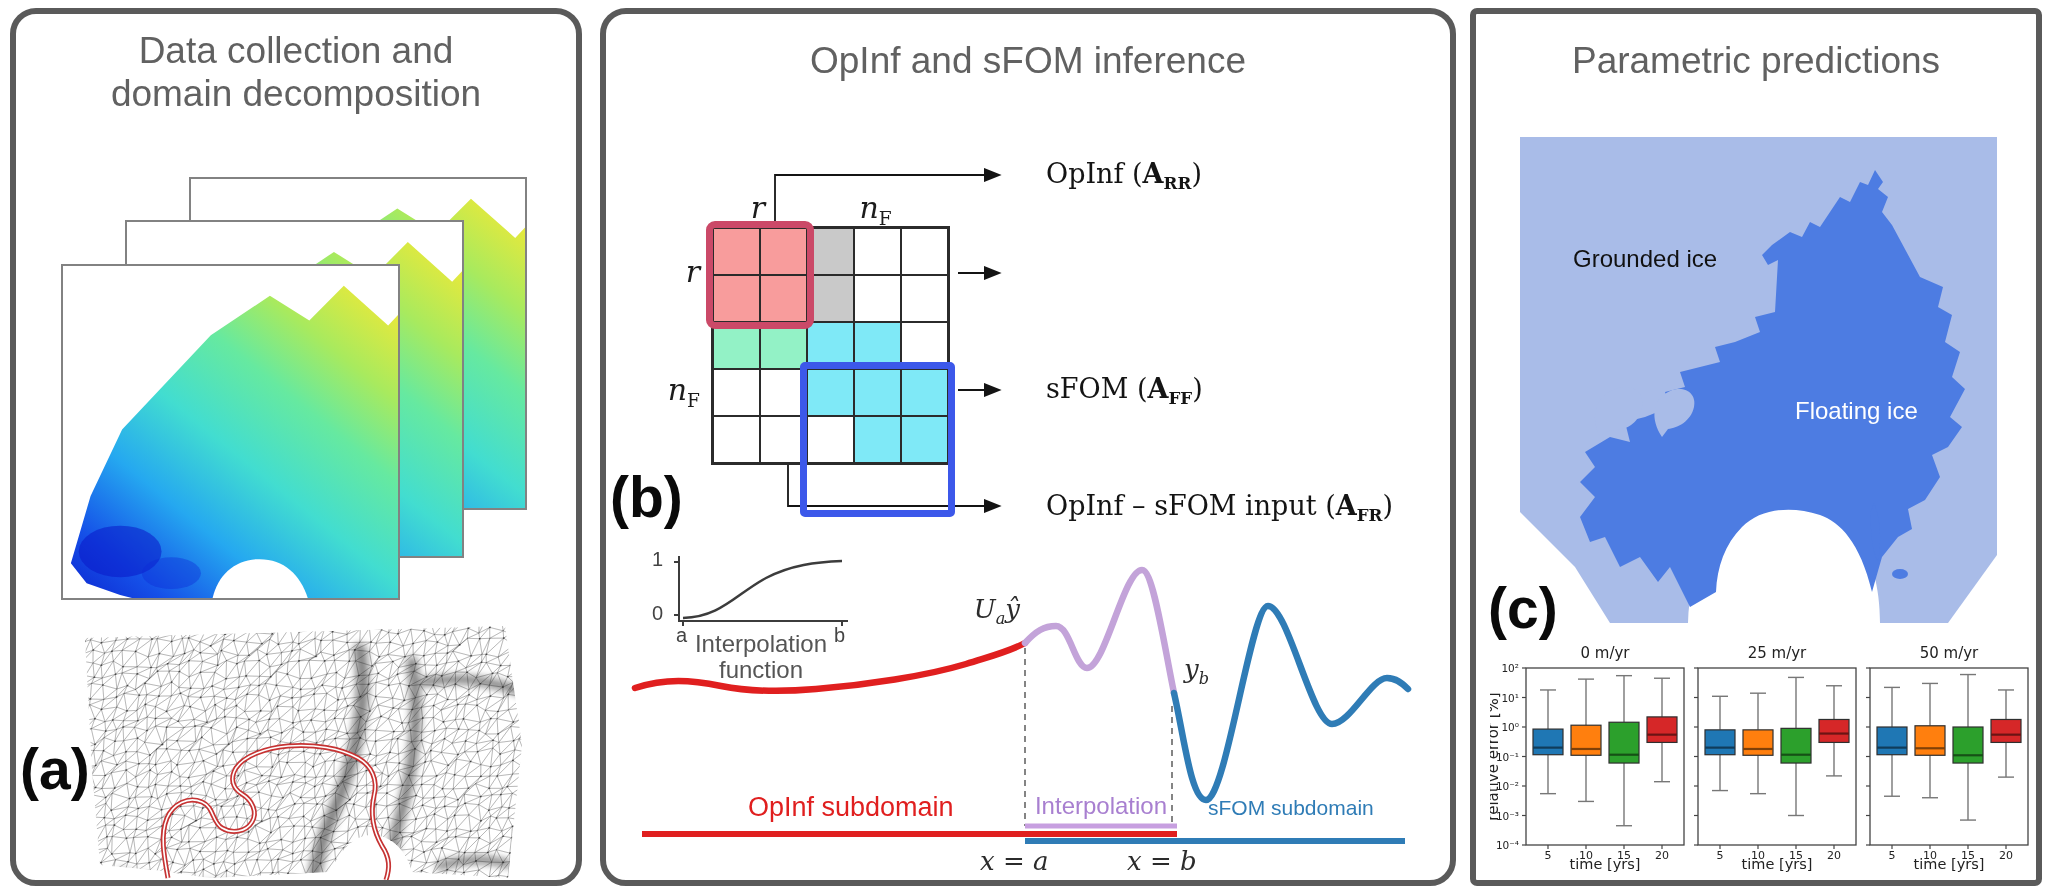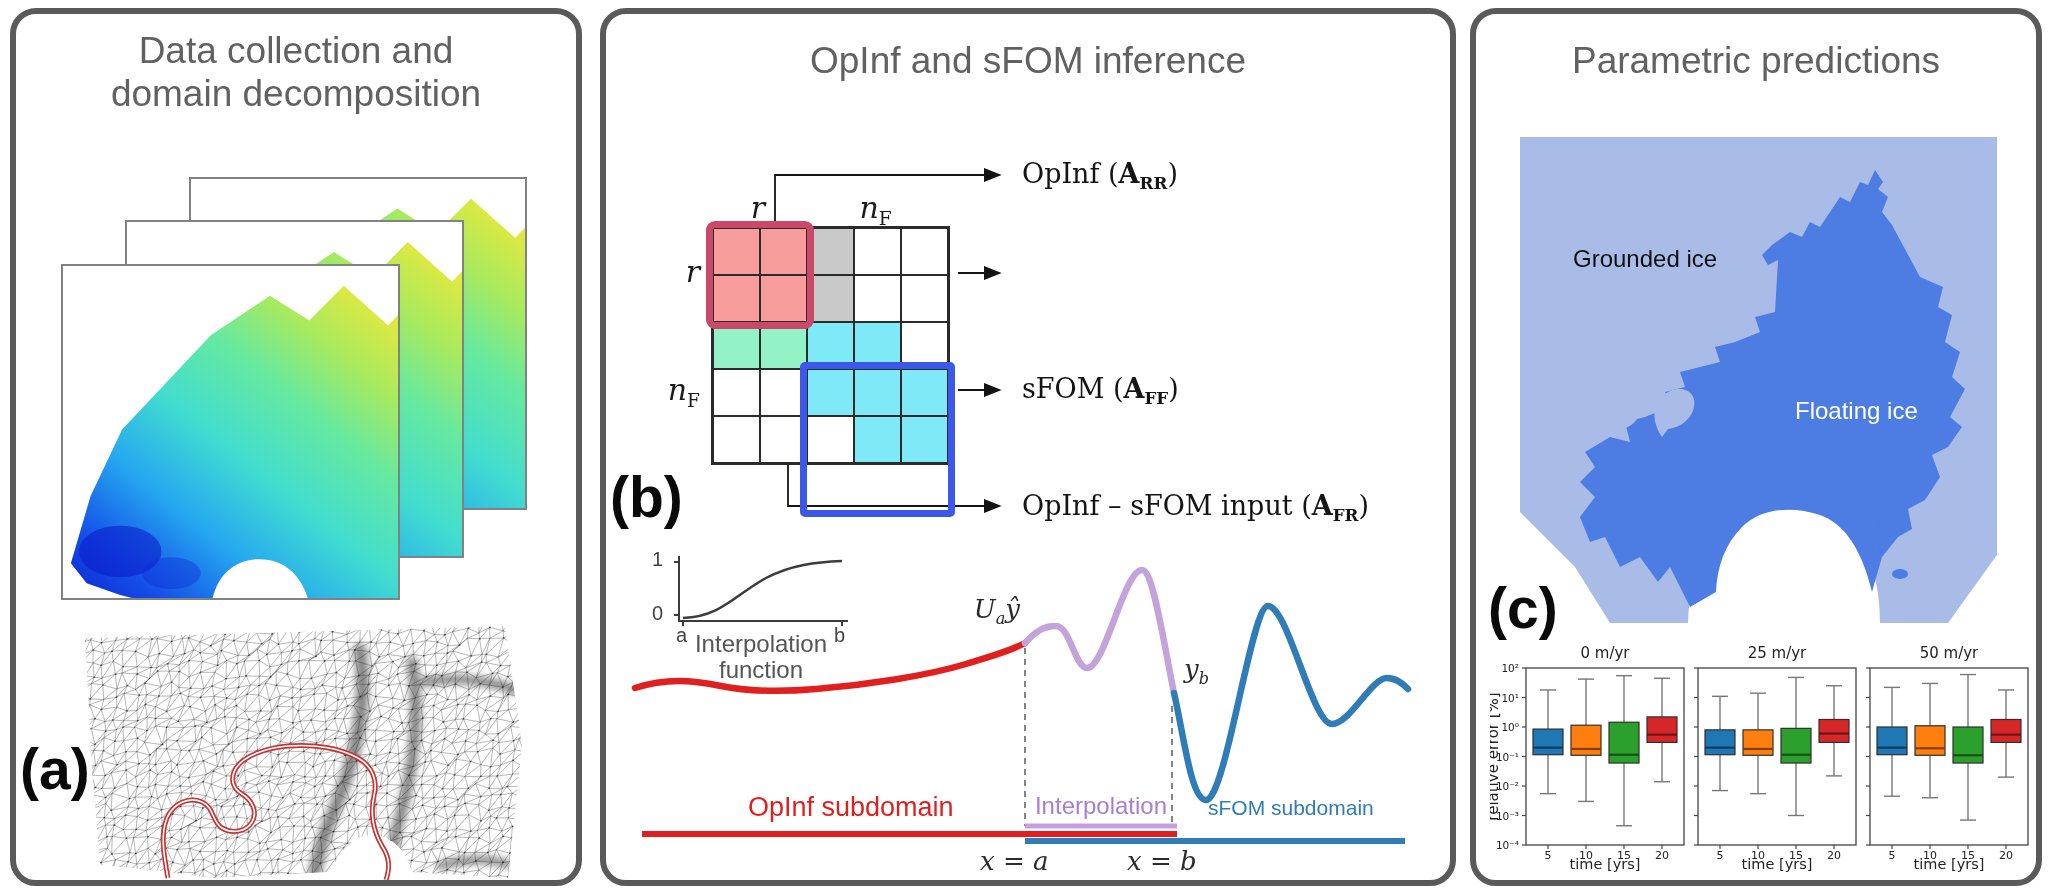--- a/index.html
+++ b/index.html
@@ -2,36 +2,36 @@
 <html><head>
 <meta charset="utf-8">
 <style>
   html,body{margin:0;padding:0;}
   body{width:2048px;height:896px;position:relative;background:#ffffff;
        font-family:"Liberation Sans",sans-serif;overflow:hidden;}
   .panel{position:absolute;top:8px;height:878px;border:6px solid #5a5a5a;border-radius:26px;
          background:#fff;box-sizing:border-box;overflow:hidden;}
   #panel-a{left:10px;width:572px;}
   #panel-b{left:600px;width:856px;}
-  #panel-c{left:1470px;width:572px;}
+  #panel-c{left:1470px;width:572px;border-radius:7px;}
   .panel-title{position:absolute;left:0;right:0;text-align:center;font-size:37px;color:#616161;line-height:1.16;}
   .sublabel{position:absolute;font-weight:bold;font-size:57px;color:#0a0a0a;}
   .frame{position:absolute;background:#fff;border:2px solid #828282;box-sizing:border-box;}
   .frame svg{display:block;width:100%;height:100%;}
   .abs{position:absolute;}
   .overlay{position:absolute;left:0;top:0;}
   
   .matrix{position:absolute;left:105px;top:212px;width:235px;height:235px;border:2px solid #2b2b2b;}
   .cell{position:absolute;width:47px;height:47px;border:1px solid #2b2b2b;box-sizing:border-box;}
   .blk{position:absolute;box-sizing:border-box;border-radius:9px;}
   .blk-red{left:-7px;top:-7px;width:108px;height:108px;border:7px solid #cb4968;}
   .blk-blue{left:87px;top:134px;width:155px;height:155px;border:7px solid #3c58ea;border-radius:5px;}
   .rm{font-style:normal;}
   .mlab{position:absolute;font-family:"DejaVu Serif",serif;font-style:italic;font-size:30px;color:#1c1c1c;}
-  .arrlab{position:absolute;left:416px;font-family:"DejaVu Serif",serif;font-size:27px;color:#141414;white-space:nowrap;}
+  .arrlab{position:absolute;left:440px;font-family:"DejaVu Serif",serif;font-size:27px;color:#141414;white-space:nowrap;}
   sub{font-size:0.62em;}
   .inset-tick{position:absolute;font-size:20px;color:#444;}
   .inset-caption{position:absolute;left:80px;top:617px;width:150px;text-align:center;font-size:24px;color:#555;line-height:1.1;}
   .wavelab{position:absolute;font-family:"DejaVu Serif",serif;font-style:italic;font-size:26px;color:#2b2b2b;white-space:nowrap;}
   .leg{position:absolute;white-space:nowrap;}
   .maplab{position:absolute;font-size:24px;white-space:nowrap;}
 </style>
 </head>
 <body>
 

